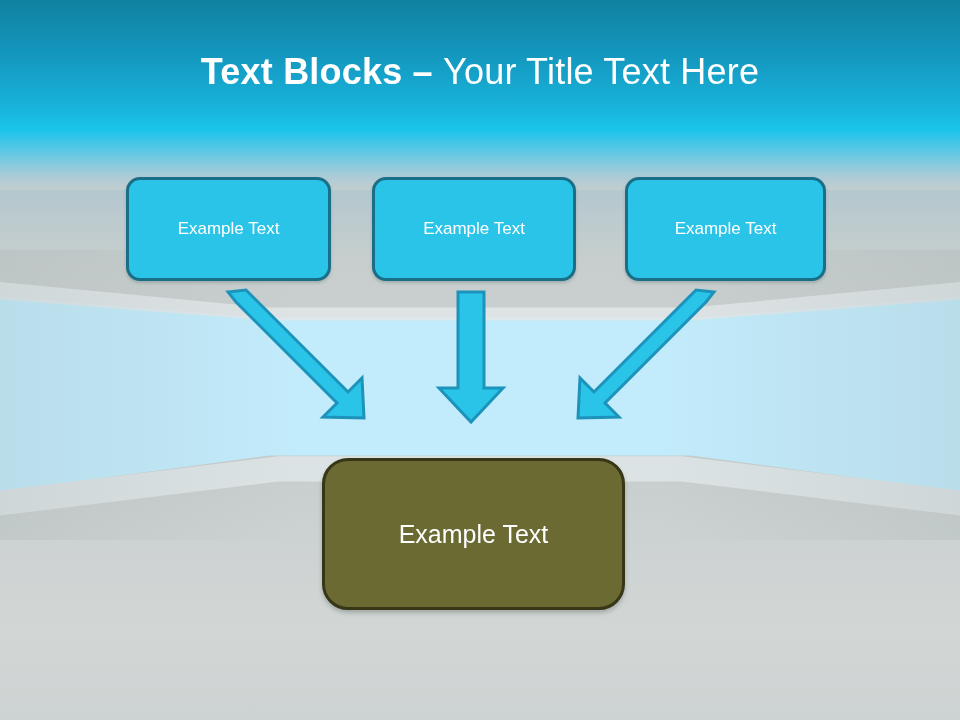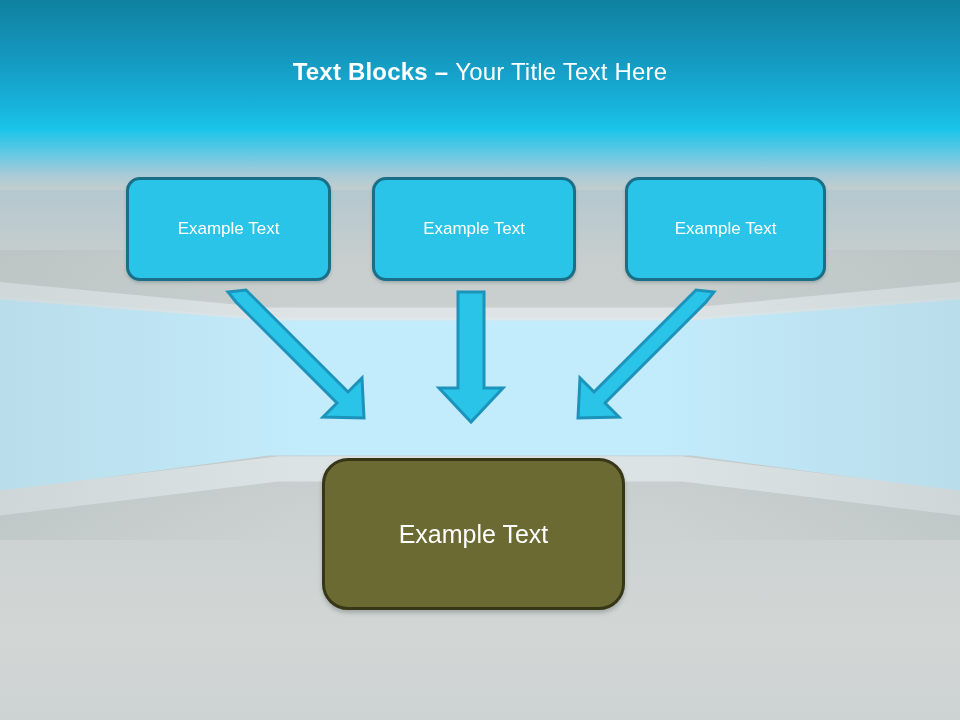--- a/index.html
+++ b/index.html
@@ -80,21 +80,21 @@
     background: linear-gradient(270deg, rgba(150,163,165,0.20), rgba(150,163,165,0));
   }
 
   
   .title {
     position: absolute;
     left: 0; top: 52px;
     width: 960px;
     text-align: center;
     color: #ffffff;
-    font-size: 24px;
+    font-size: 36px;
     line-height: 40px;
     letter-spacing: 0.2px;
     white-space: nowrap;
   }
   .title .t-strong { font-weight: 700; }
   .title .t-dash   { font-weight: 700; }
   .title .t-rest   { font-weight: 400; }
 
   
   .tbox {

